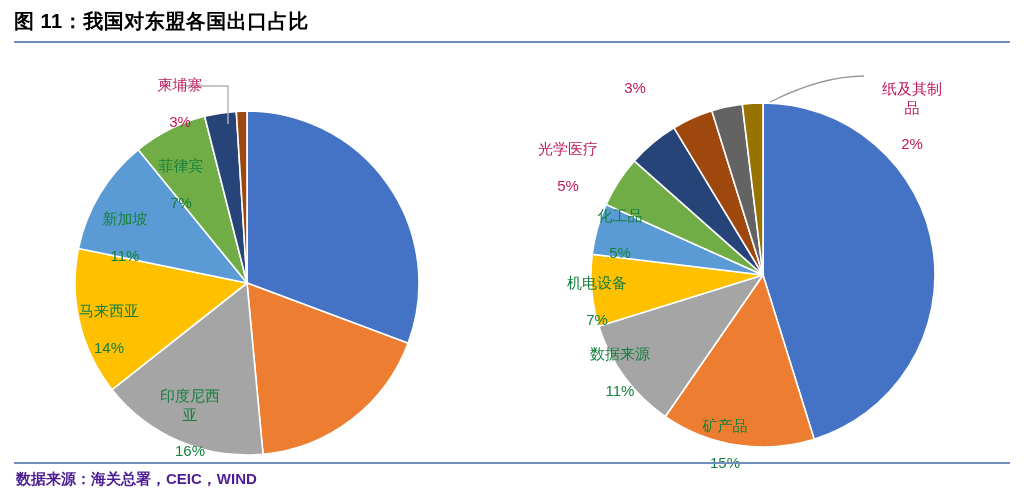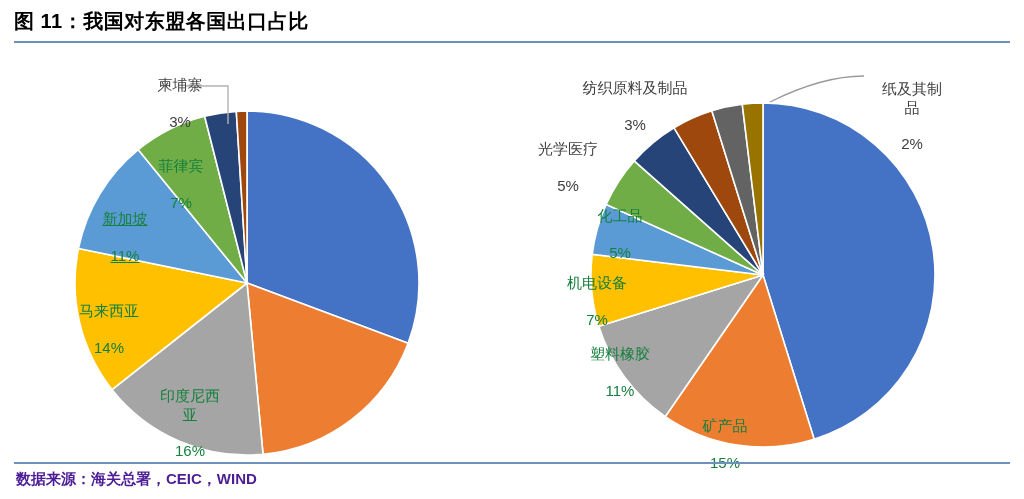--- a/index.html
+++ b/index.html
@@ -47,21 +47,21 @@
   
   .lbl{
     position:absolute;
     font-family:"DejaVu Serif","Liberation Serif",serif;
     font-size:15px;line-height:1.22;
     text-align:center;white-space:pre-line;
     color:#3a3a3a;
     pointer-events:none;
   }
   .lbl.inside{color:#15803d;}
-  .lbl.outside{color:#404040;}
+  .lbl.outside{color:#be185d;}
   .lbl b{font-weight:normal;display:block;}
   .pct{font-family:"Liberation Sans","DejaVu Sans",sans-serif;font-size:15px;display:block;}
   .lbl.on-dark{color:#3f4f7a;}
 </style>
 </head>
 <body>
 
 <div class="page">
 
   <div class="titles">
@@ -88,21 +88,21 @@
       <b>印度尼西
 亚</b>
       <span class="pct">16%</span>
     </div>
 
     <div class="lbl inside" style="left:62px;top:240px;width:94px;">
       <b>马来西亚</b>
       <span class="pct">14%</span>
     </div>
 
-    <div class="lbl inside" style="left:85px;top:148px;width:80px;text-decoration:underline;">
+    <div class="lbl inside" style="left:85px;top:148px;width:80px;">
       <b>新加坡</b>
       <span class="pct">11%</span>
     </div>
 
     <div class="lbl inside" style="left:145px;top:95px;width:72px;">
       <b>菲律宾</b>
       <span class="pct">7%</span>
     </div>
 
     <div class="lbl outside" style="left:140px;top:14px;width:80px;">
@@ -126,41 +126,40 @@
         <path d="M 352 32 C 320 32 290 42 258 58" fill="none" stroke="#9a9a9a" stroke-width="1.3"></path>
       </svg>
 
 
     <div class="lbl inside" style="left:173px;top:355px;width:80px;">
       <b>矿产品</b>
       <span class="pct">15%</span>
     </div>
 
     <div class="lbl inside" style="left:62px;top:283px;width:92px;">
-      <b>塑料橡胶</b>
+      <b>数据来源</b>
       <span class="pct">11%</span>
     </div>
 
     <div class="lbl inside" style="left:39px;top:212px;width:92px;">
       <b>机电设备</b>
       <span class="pct">7%</span>
     </div>
 
     <div class="lbl inside" style="left:68px;top:145px;width:80px;">
       <b>化工品</b>
       <span class="pct">5%</span>
     </div>
 
     <div class="lbl outside" style="left:10px;top:78px;width:92px;">
       <b>光学医疗</b>
       <span class="pct">5%</span>
     </div>
 
     <div class="lbl outside" style="left:48px;top:17px;width:150px;">
-      <b>纺织原料及制品</b>
       <span class="pct">3%</span>
     </div>
 
     <div class="lbl outside" style="left:358px;top:18px;width:84px;">
       <b>纸及其制
 品</b>
       <span class="pct">2%</span>
     </div>
   </div>
 

